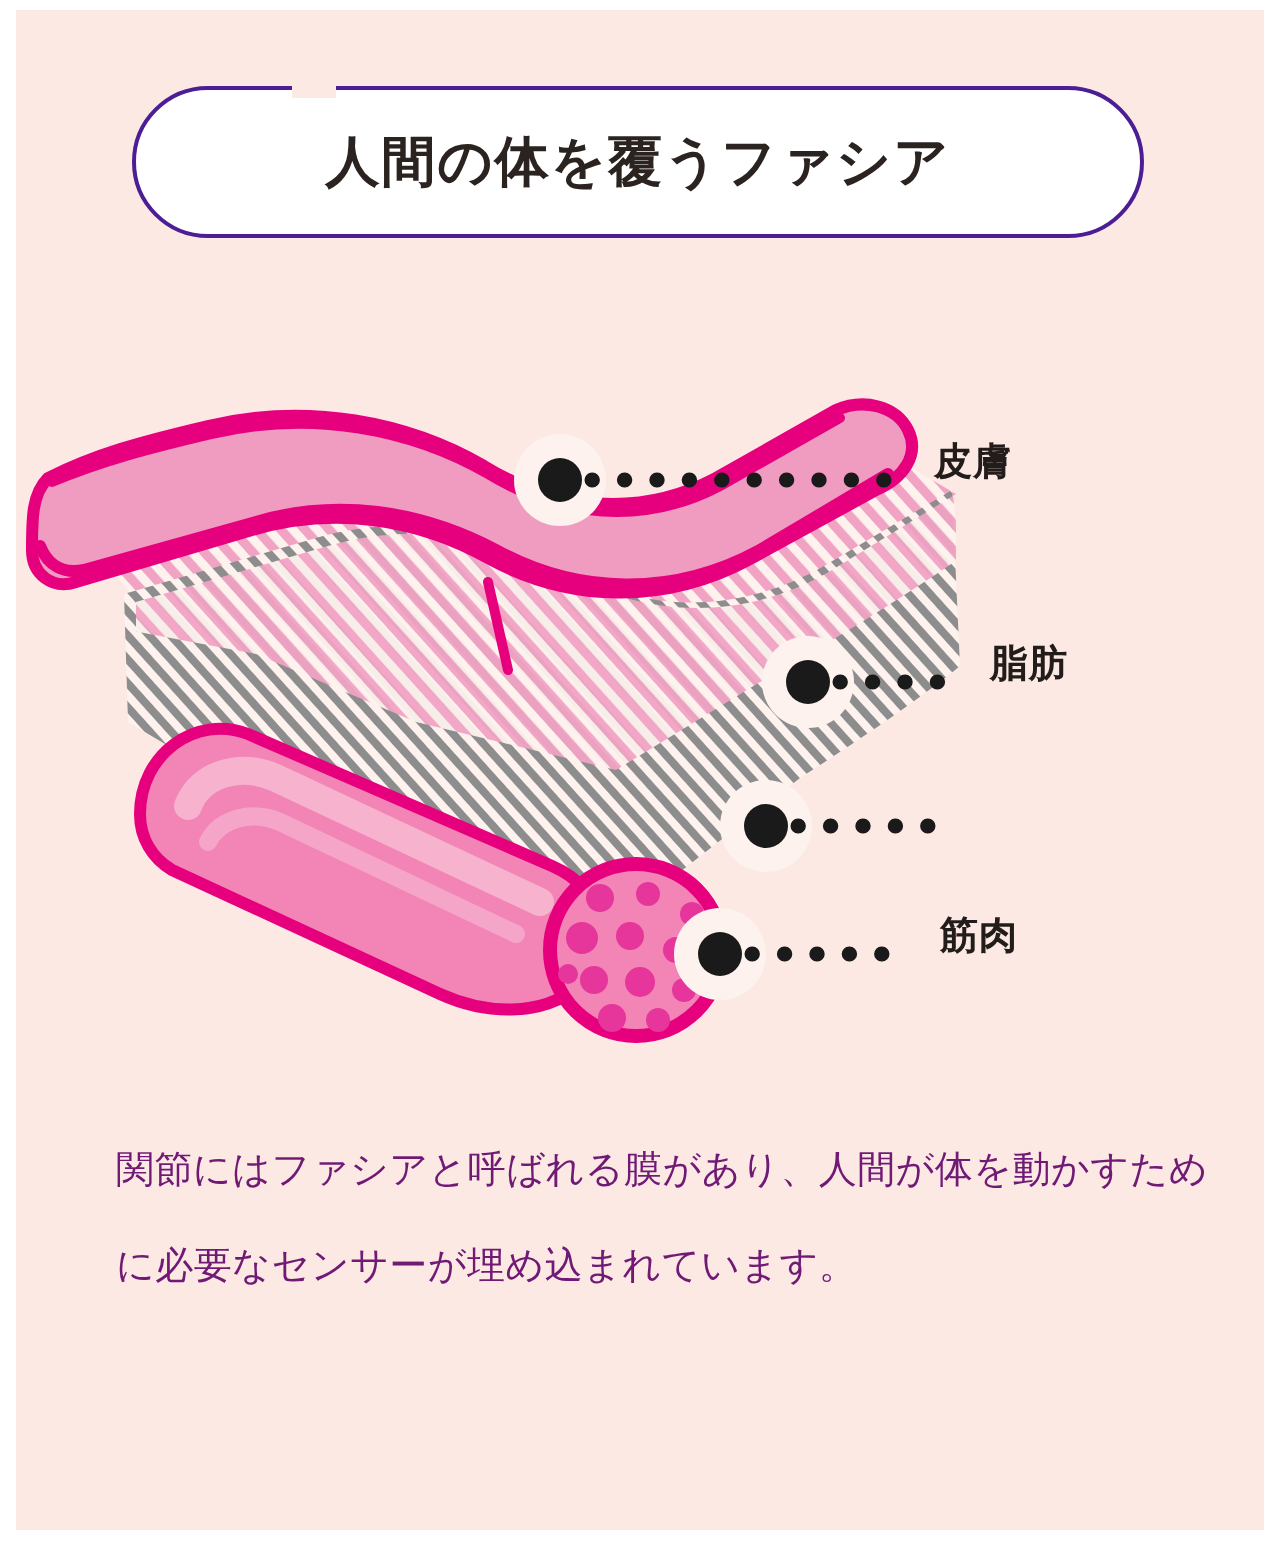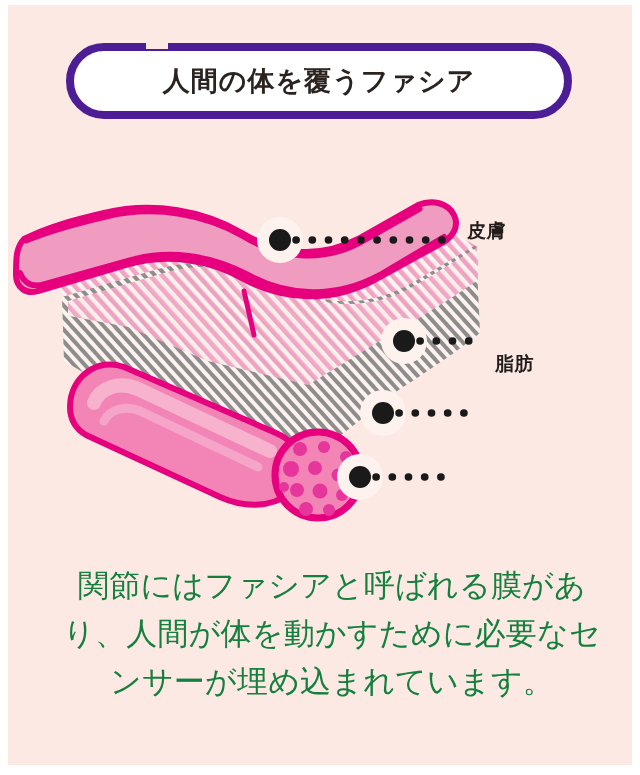--- a/index.html
+++ b/index.html
@@ -25,21 +25,21 @@
 
   
   #title-banner {
     position: absolute;
     left: 58px;
     top: 38px;
     width: 506px;
     height: 76px;
     box-sizing: border-box;
     background: #ffffff;
-    border: 8px solid #4c1d95;
+    border: 2px solid #4c1d95;
     border-radius: 40px;
     display: flex;
     align-items: center;
     justify-content: center;
   }
   #title-notch {
     position: absolute;
     left: 138px;
     top: 34px;
     width: 22px;
@@ -69,36 +69,35 @@
   .callout-label {
     position: absolute;
     font-family: "DejaVu Sans", "Liberation Sans", sans-serif;
     font-size: 19px;
     font-weight: bold;
     color: #221c1a;
     white-space: nowrap;
     letter-spacing: 0.5px;
   }
   #label-skin   { left: 459px; top: 213px; }
-  #label-fat    { left: 487px; top: 314px; margin-top: 32px; }
+  #label-fat    { left: 487px; top: 314px; }
   #label-fascia { left: 484px; top: 386px; }
   #label-muscle { left: 462px; top: 450px; }
 
   
   #body-text {
     position: absolute;
     left: 50px;
     top: 556px;
     width: 548px;
     font-family: "DejaVu Sans", "Liberation Sans", sans-serif;
-    font-size: 31px;
+    font-size: 19px;
     line-height: 48px;
-    color: #15803d;
+    color: #701a75;
     letter-spacing: 0.2px;
-    text-align: center;
   }
 </style>
 </head>
 <body>
 
 <div id="infographic-card">
 
   <div id="title-banner">
     <span id="title-text">人間の体を覆うファシア</span>
   </div>
@@ -240,16 +239,17 @@
         <circle cx="352" cy="302" r="11" fill="#1a1a1a"></circle>
         <g stroke="#1a1a1a" stroke-width="7.5" stroke-linecap="round" stroke-dasharray="0.2 16">
           <path d="M368,302 L448,302" fill="none"></path>
         </g>
       </g>
     </svg>
   </div>
 
   <div class="callout-label" id="label-skin">皮膚</div>
   <div class="callout-label" id="label-fat">脂肪</div>
+  <div class="callout-label" id="label-muscle">筋肉</div>
 
   <div id="body-text">関節にはファシアと呼ばれる膜があり、人間が体を動かすために必要なセンサーが埋め込まれています。</div>
 
 </div>
 
 </body></html>

